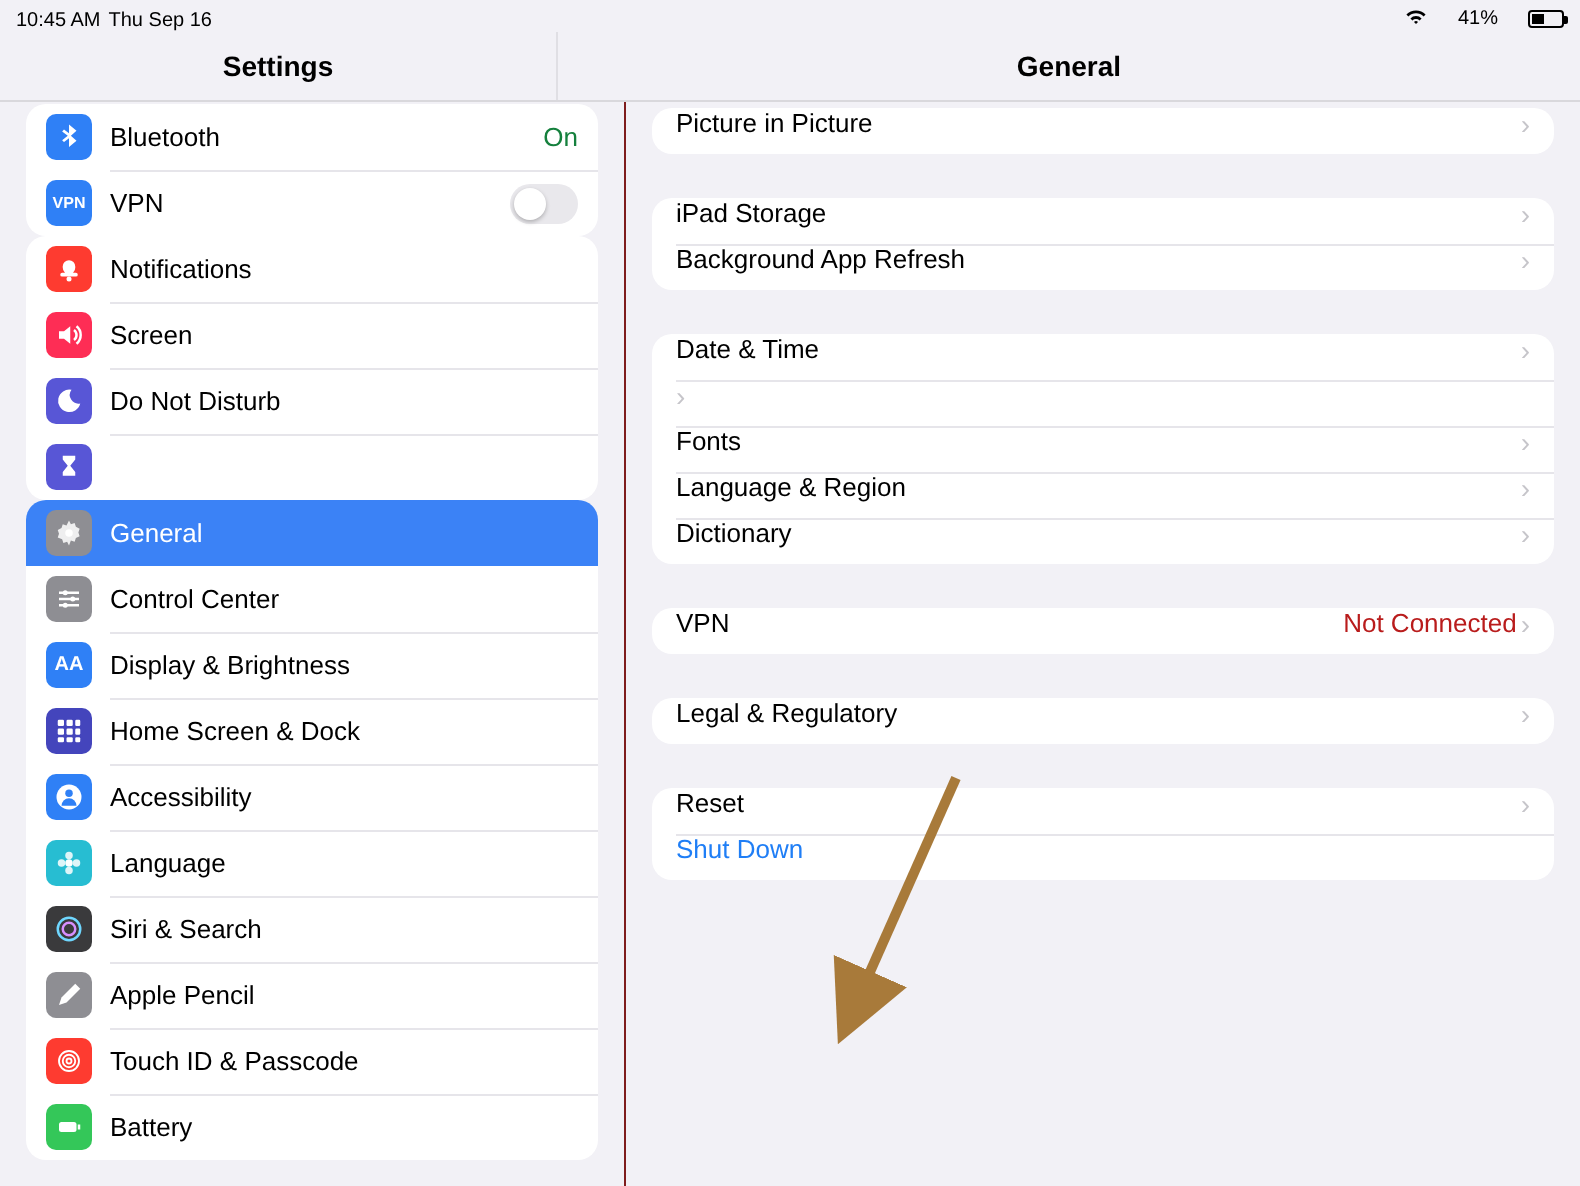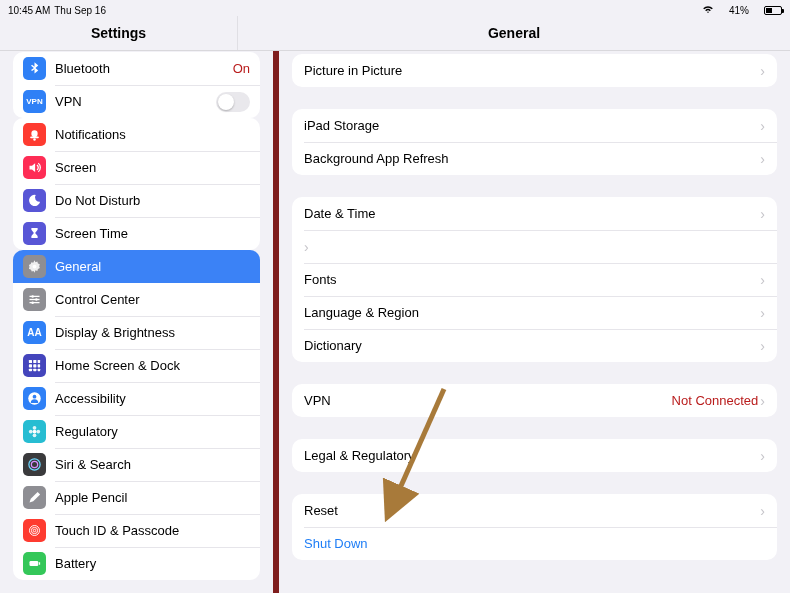--- a/index.html
+++ b/index.html
@@ -6,43 +6,43 @@
   html, body { width: 790px; height: 593px; overflow: hidden; font-family: -apple-system, "Helvetica Neue", Arial, sans-serif; background: #f2f1f6; color: #000; }
   .statusbar { position: absolute; top: 0; left: 0; right: 0; height: 16px; display: flex; justify-content: space-between; align-items: flex-end; padding: 0 8px; font-size: 10px; color: #000; background: #f2f1f6; }
   .sb-left { display: flex; gap: 4px; }
   .sb-right { display: flex; align-items: center; gap: 15px; }
   .wifi { font-size: 10px; }
   .batt { width: 18px; height: 9px; border: 1px solid #000; border-radius: 2px; position: relative; }
   .batt::after { content:""; position:absolute; right:-3px; top:2px; width:2px; height:4px; background:#000; border-radius:0 1px 1px 0;}
   .batt .fill { position:absolute; left:1px; top:1px; bottom:1px; width:40%; background:#000; }
 
   .navs { position:absolute; top:16px; left:0; right:0; height: 35px; display:flex; background:#f2f1f6; border-bottom:1px solid #d9d8dc; }
-  .nav-left { width: 238px; display:flex; align-items:center; justify-content:center; border-right:1px solid #e0dfe4; }
+  .nav-left { width: 279px; display:flex; align-items:center; justify-content:center; border-right:1px solid #e0dfe4; }
   .nav-right { flex:1; display:flex; align-items:center; justify-content:center; }
   .nav-title { font-size: 14px; font-weight: 600; }
 
   .content { position:absolute; top:51px; left:0; right:0; bottom:0; display:flex; }
-  .sidebar { width: 279px; background:#f2f1f6; border-right:6px solid #7f1d1d; overflow:hidden; }
+  .sidebar { width: 313px; background:#f2f1f6; border-right:1px solid #7f1d1d; overflow:hidden; }
   .detail  { flex:1; background:#f2f1f6; overflow:hidden; position:relative; }
 
   .group { margin: 0 13px; background:#fff; border-radius:10px; overflow:hidden; }
   .group + .group { margin-top: 0; }
   .row { display:flex; align-items:center; height: 33px; padding: 0 10px; position:relative; }
   .row + .row::before { content:""; position:absolute; left:42px; right:0; top:0; height:1px; background:#e6e5ea; }
   .row .icon { width:23px; height:23px; border-radius:5px; margin-right:9px; display:flex; align-items:center; justify-content:center; flex:0 0 23px; }
   .row .label { font-size: 13px; flex:1; }
-  .row .trail { font-size: 13px; color:#b91c1c; }
+  .row .trail { font-size: 13px; color:#15803d; }
   .row.selected { background:#3b82f6; }
   .row.selected .label { color:#fff; }
   .row.selected + .row::before { left:0; background:transparent; }
 
   .dgroup { margin: 0 13px; background:#fff; border-radius:10px; overflow:hidden; }
   .detail .dgroup { margin-top: 22px; }
   .detail .dgroup:first-child { margin-top: 3px; }
-  .drow { display:flex; align-items:center; height:33px; padding: 0 12px; position:relative; font-size:13px; }
+  .drow { display:flex; height:23px; padding: 0 12px; position:relative; font-size:13px; }
   .drow + .drow::before { content:""; position:absolute; left:12px; right:0; top:0; height:1px; background:#e6e5ea; }
   .drow .dlabel { flex:1; }
   .drow .dval { color:#b91c1c; margin-right:2px; }
   .chev { color:#c6c5ca; font-size:14px; }
   .link { color:#1f7ef6; }
 
   .switch { width:34px; height:20px; border-radius:10px; background:#e9e8ec; position:relative; }
   .switch::after { content:""; position:absolute; left:2px; top:2px; width:16px; height:16px; border-radius:50%; background:#fff; box-shadow:0 1px 2px rgba(0,0,0,.25);}
   .sidebar .group:first-child { margin-top: 1px; }
 
@@ -127,21 +127,20 @@
             </svg>
           </span>
           <span class="label">Do Not Disturb</span>
         </div>
         <div class="row">
           <span class="icon" style="background: rgb(88, 86, 214);">
             <svg viewBox="0 0 24 24">
               <path fill="#fff" d="M7 3h10v3l-4 5 4 5v3H7v-3l4-5-4-5z"></path>
             </svg>
           </span>
-          <span class="label">Screen Time</span>
         </div>
       </div>
     <div class="group" id="sg3">
         <div class="row selected">
           <span class="icon" style="background: rgb(142, 142, 147);">
             <svg viewBox="0 0 24 24">
               <circle cx="12" cy="12" r="3" fill="#fff"></circle>
               <path fill="#fff" d="M12 2l1.5 3 3-1 1 3 3 1.5-1 3 1 3-3 1.5-1 3-3-1L12 22l-1.5-3-3 1-1-3L3 15.5l1-3-1-3L6 8l1-3 3 1z" opacity=".85"></path>
             </svg>
           </span>
@@ -195,21 +194,21 @@
         <div class="row">
           <span class="icon" style="background: rgb(39, 189, 210);">
             <svg viewBox="0 0 24 24">
               <circle cx="12" cy="12" r="3" fill="#fff"></circle>
               <circle cx="12" cy="6" r="3" fill="#fff" opacity=".85"></circle>
               <circle cx="12" cy="18" r="3" fill="#fff" opacity=".85"></circle>
               <circle cx="6" cy="12" r="3" fill="#fff" opacity=".85"></circle>
               <circle cx="18" cy="12" r="3" fill="#fff" opacity=".85"></circle>
             </svg>
           </span>
-          <span class="label">Regulatory</span>
+          <span class="label">Language</span>
         </div>
         <div class="row">
           <span class="icon" style="background: rgb(58, 58, 60);">
             <svg viewBox="0 0 24 24">
               <circle cx="12" cy="12" r="9" fill="none" stroke="#6fd7ff" stroke-width="2"></circle>
               <circle cx="12" cy="12" r="5" fill="none" stroke="#d78fff" stroke-width="2"></circle>
             </svg>
           </span>
           <span class="label">Siri &amp; Search</span>
         </div>

